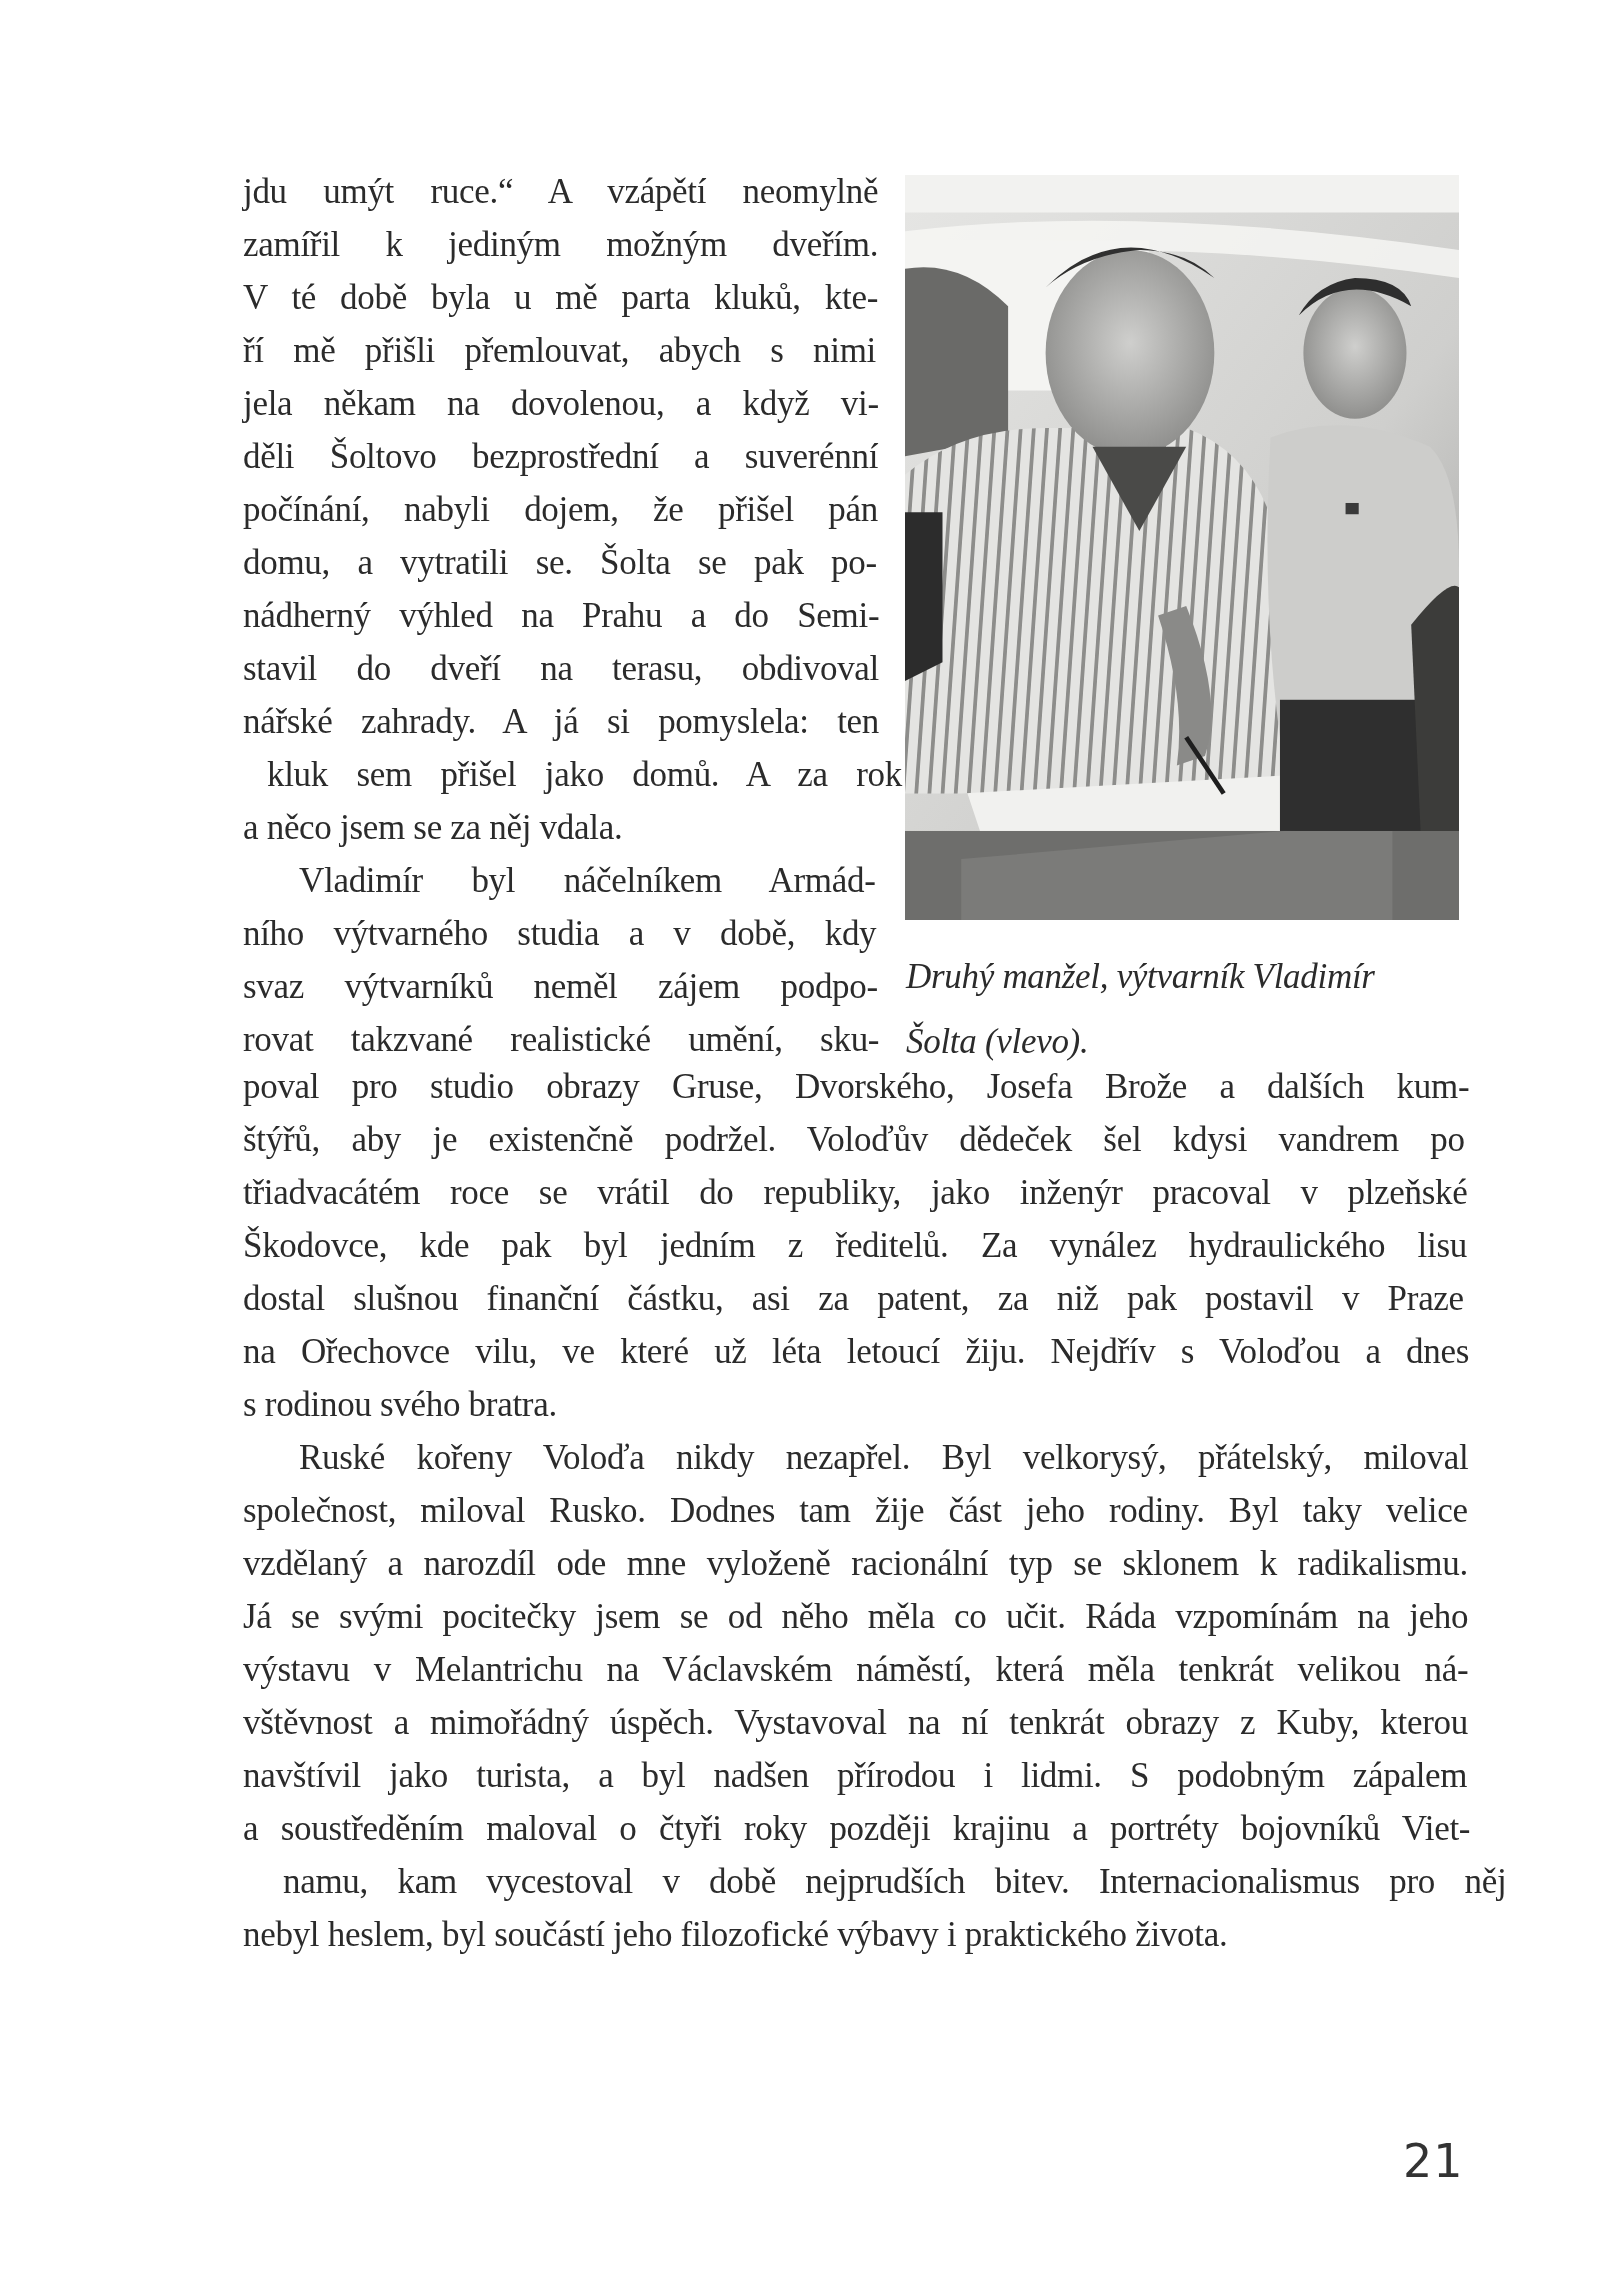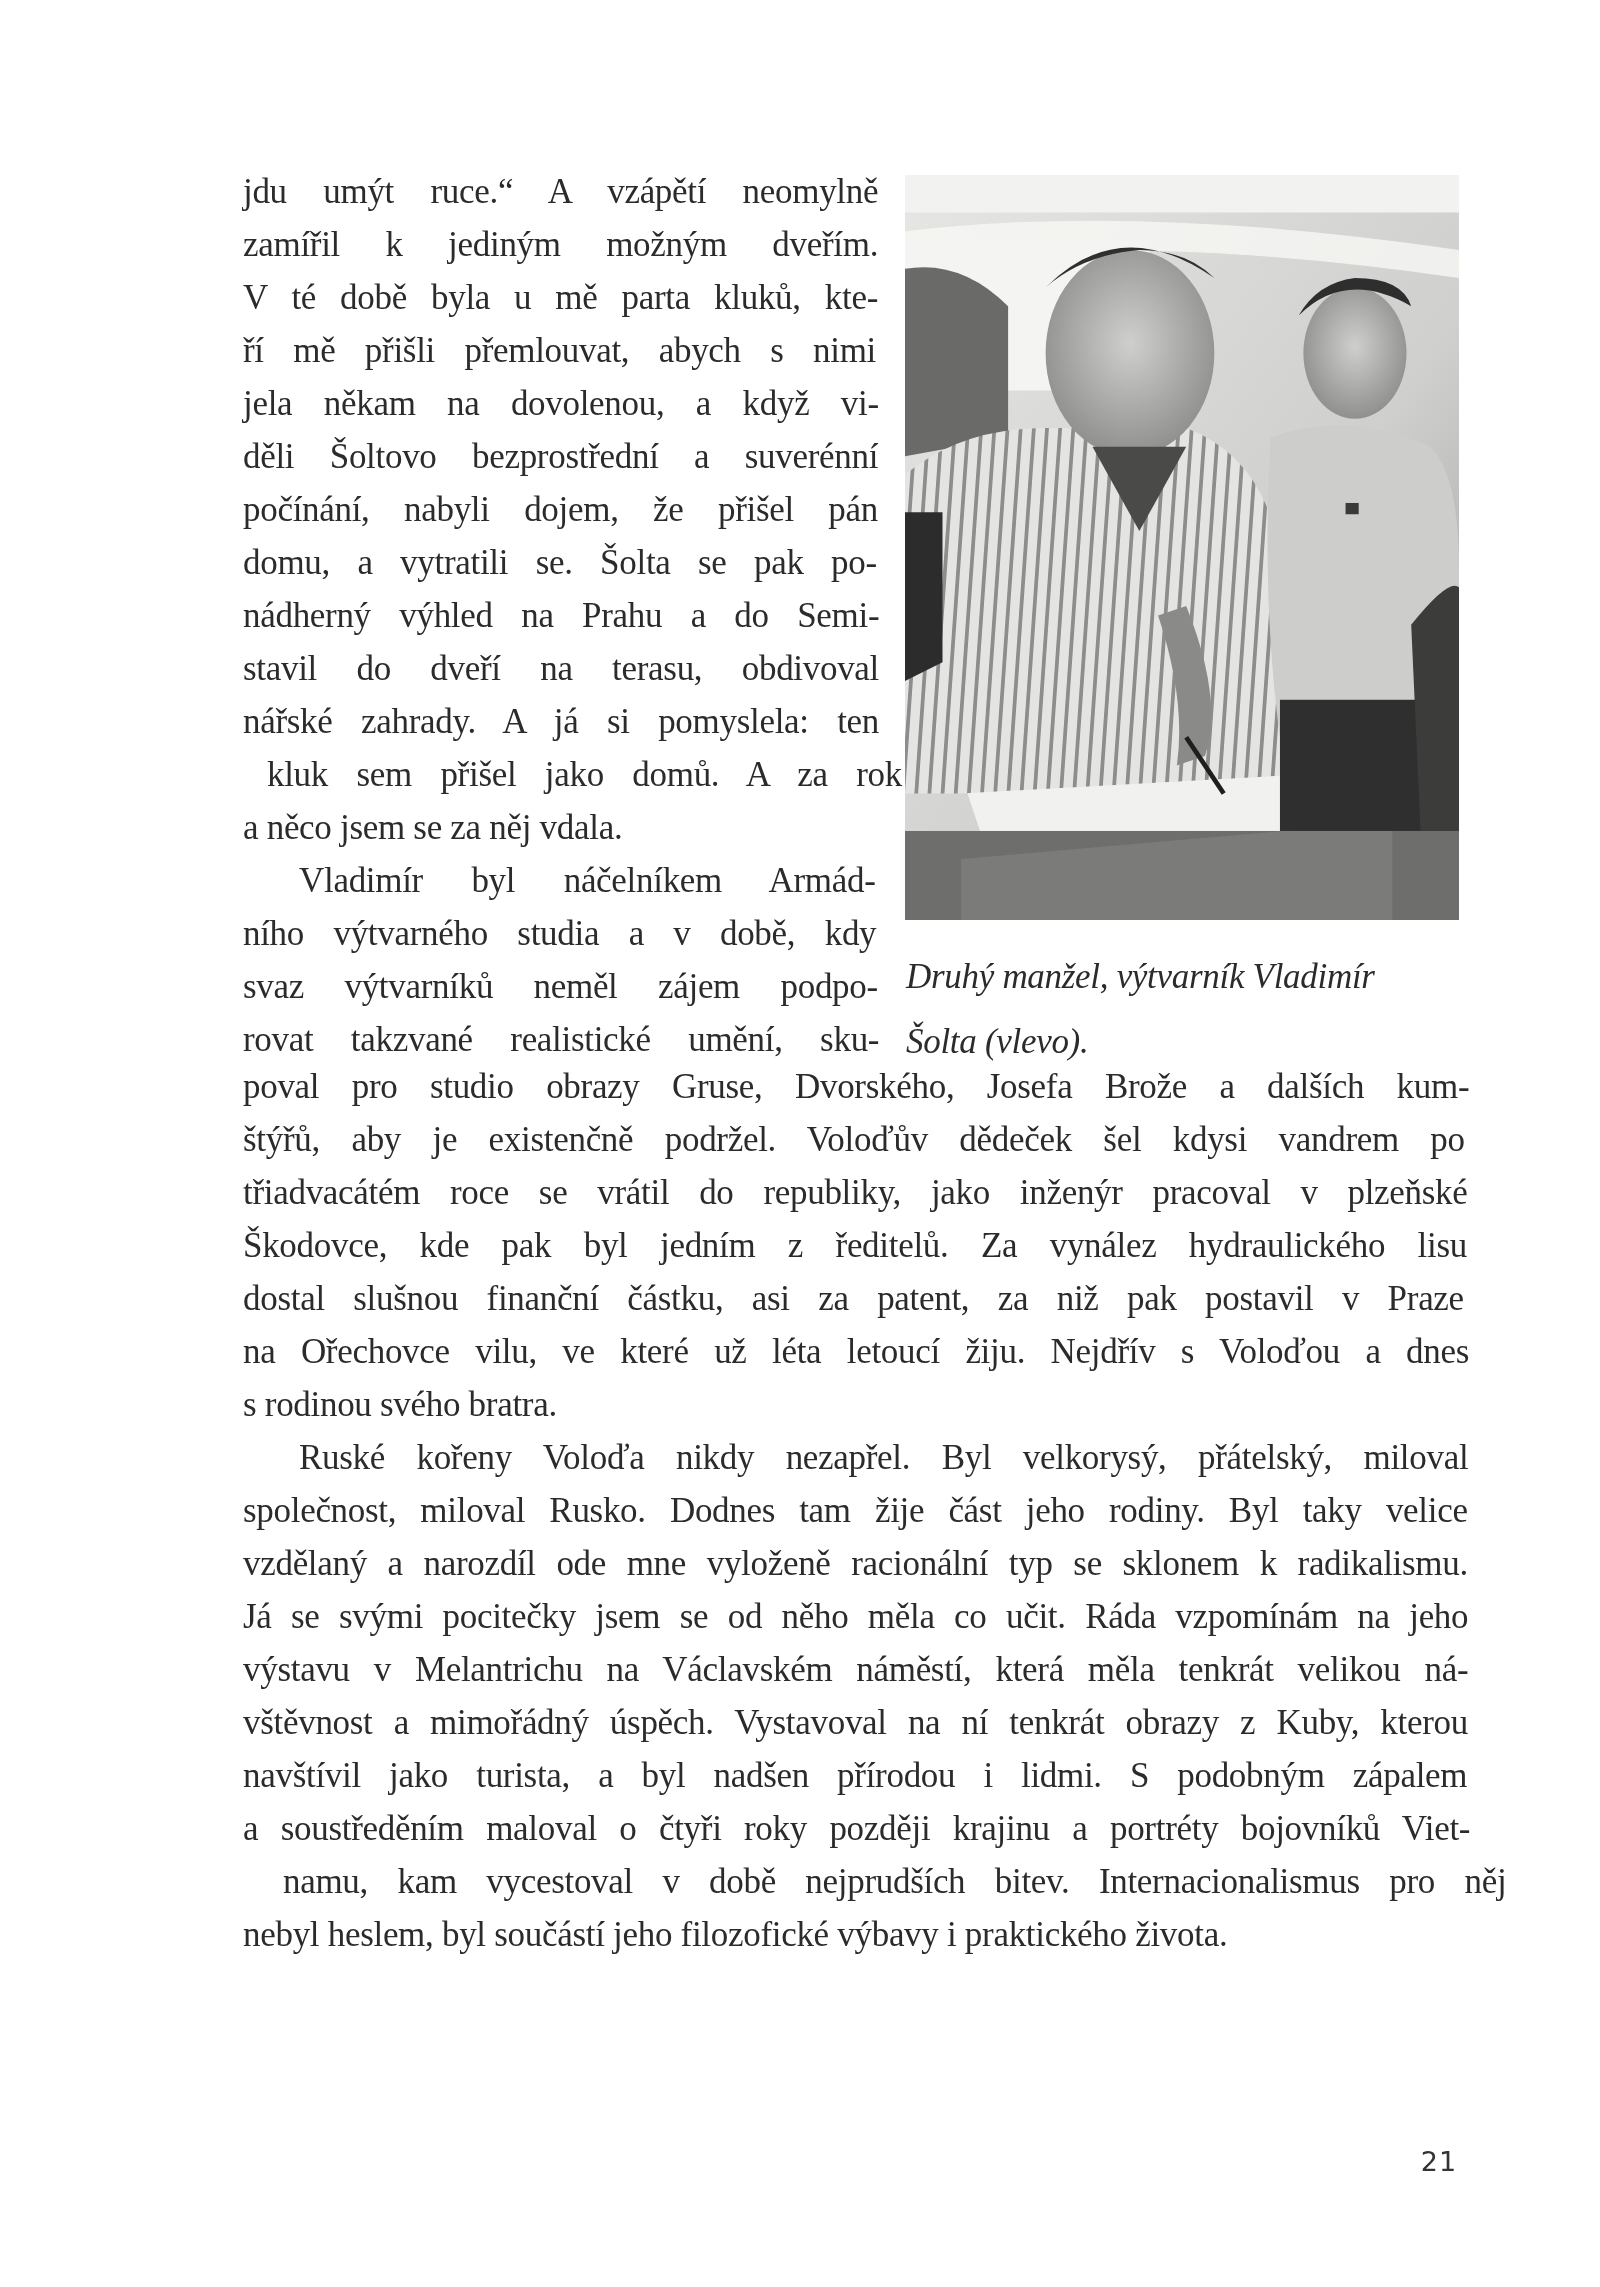--- a/index.html
+++ b/index.html
@@ -38,21 +38,21 @@
     position: absolute; left: 890px; top: 944px; width: 562px;
     font-family: "Liberation Serif", "DejaVu Serif", serif;
     font-style: italic; font-size: 35px; line-height: 65px; color: #2b2b2b;
     letter-spacing: -0.3px;
   }
   .caption .cline { display: block; white-space: nowrap; }
 
   .page-number {
     position: absolute; left: 1387px; top: 2138px; width: 54px; text-align: right;
     font-family: "DejaVu Sans", "Liberation Sans", sans-serif;
-    font-size: 27px; line-height: 47px; color: #333333; letter-spacing: 0.9px;
+    font-size: 46px; line-height: 47px; color: #333333; letter-spacing: 0.9px;
   }
 </style>
 </head>
 <body>
 
 <div class="page">
 
   <div id="col-left" class="body-text">
       <span class="line" style="display: block; text-align: left; text-align-last: left; word-spacing: 28px;">jdu umýt ruce.“ A vzápětí neomylně</span>
       <span class="line" style="display: block; text-align: left; text-align-last: left; word-spacing: 37px;">zamířil k jediným možným dveřím.</span>

